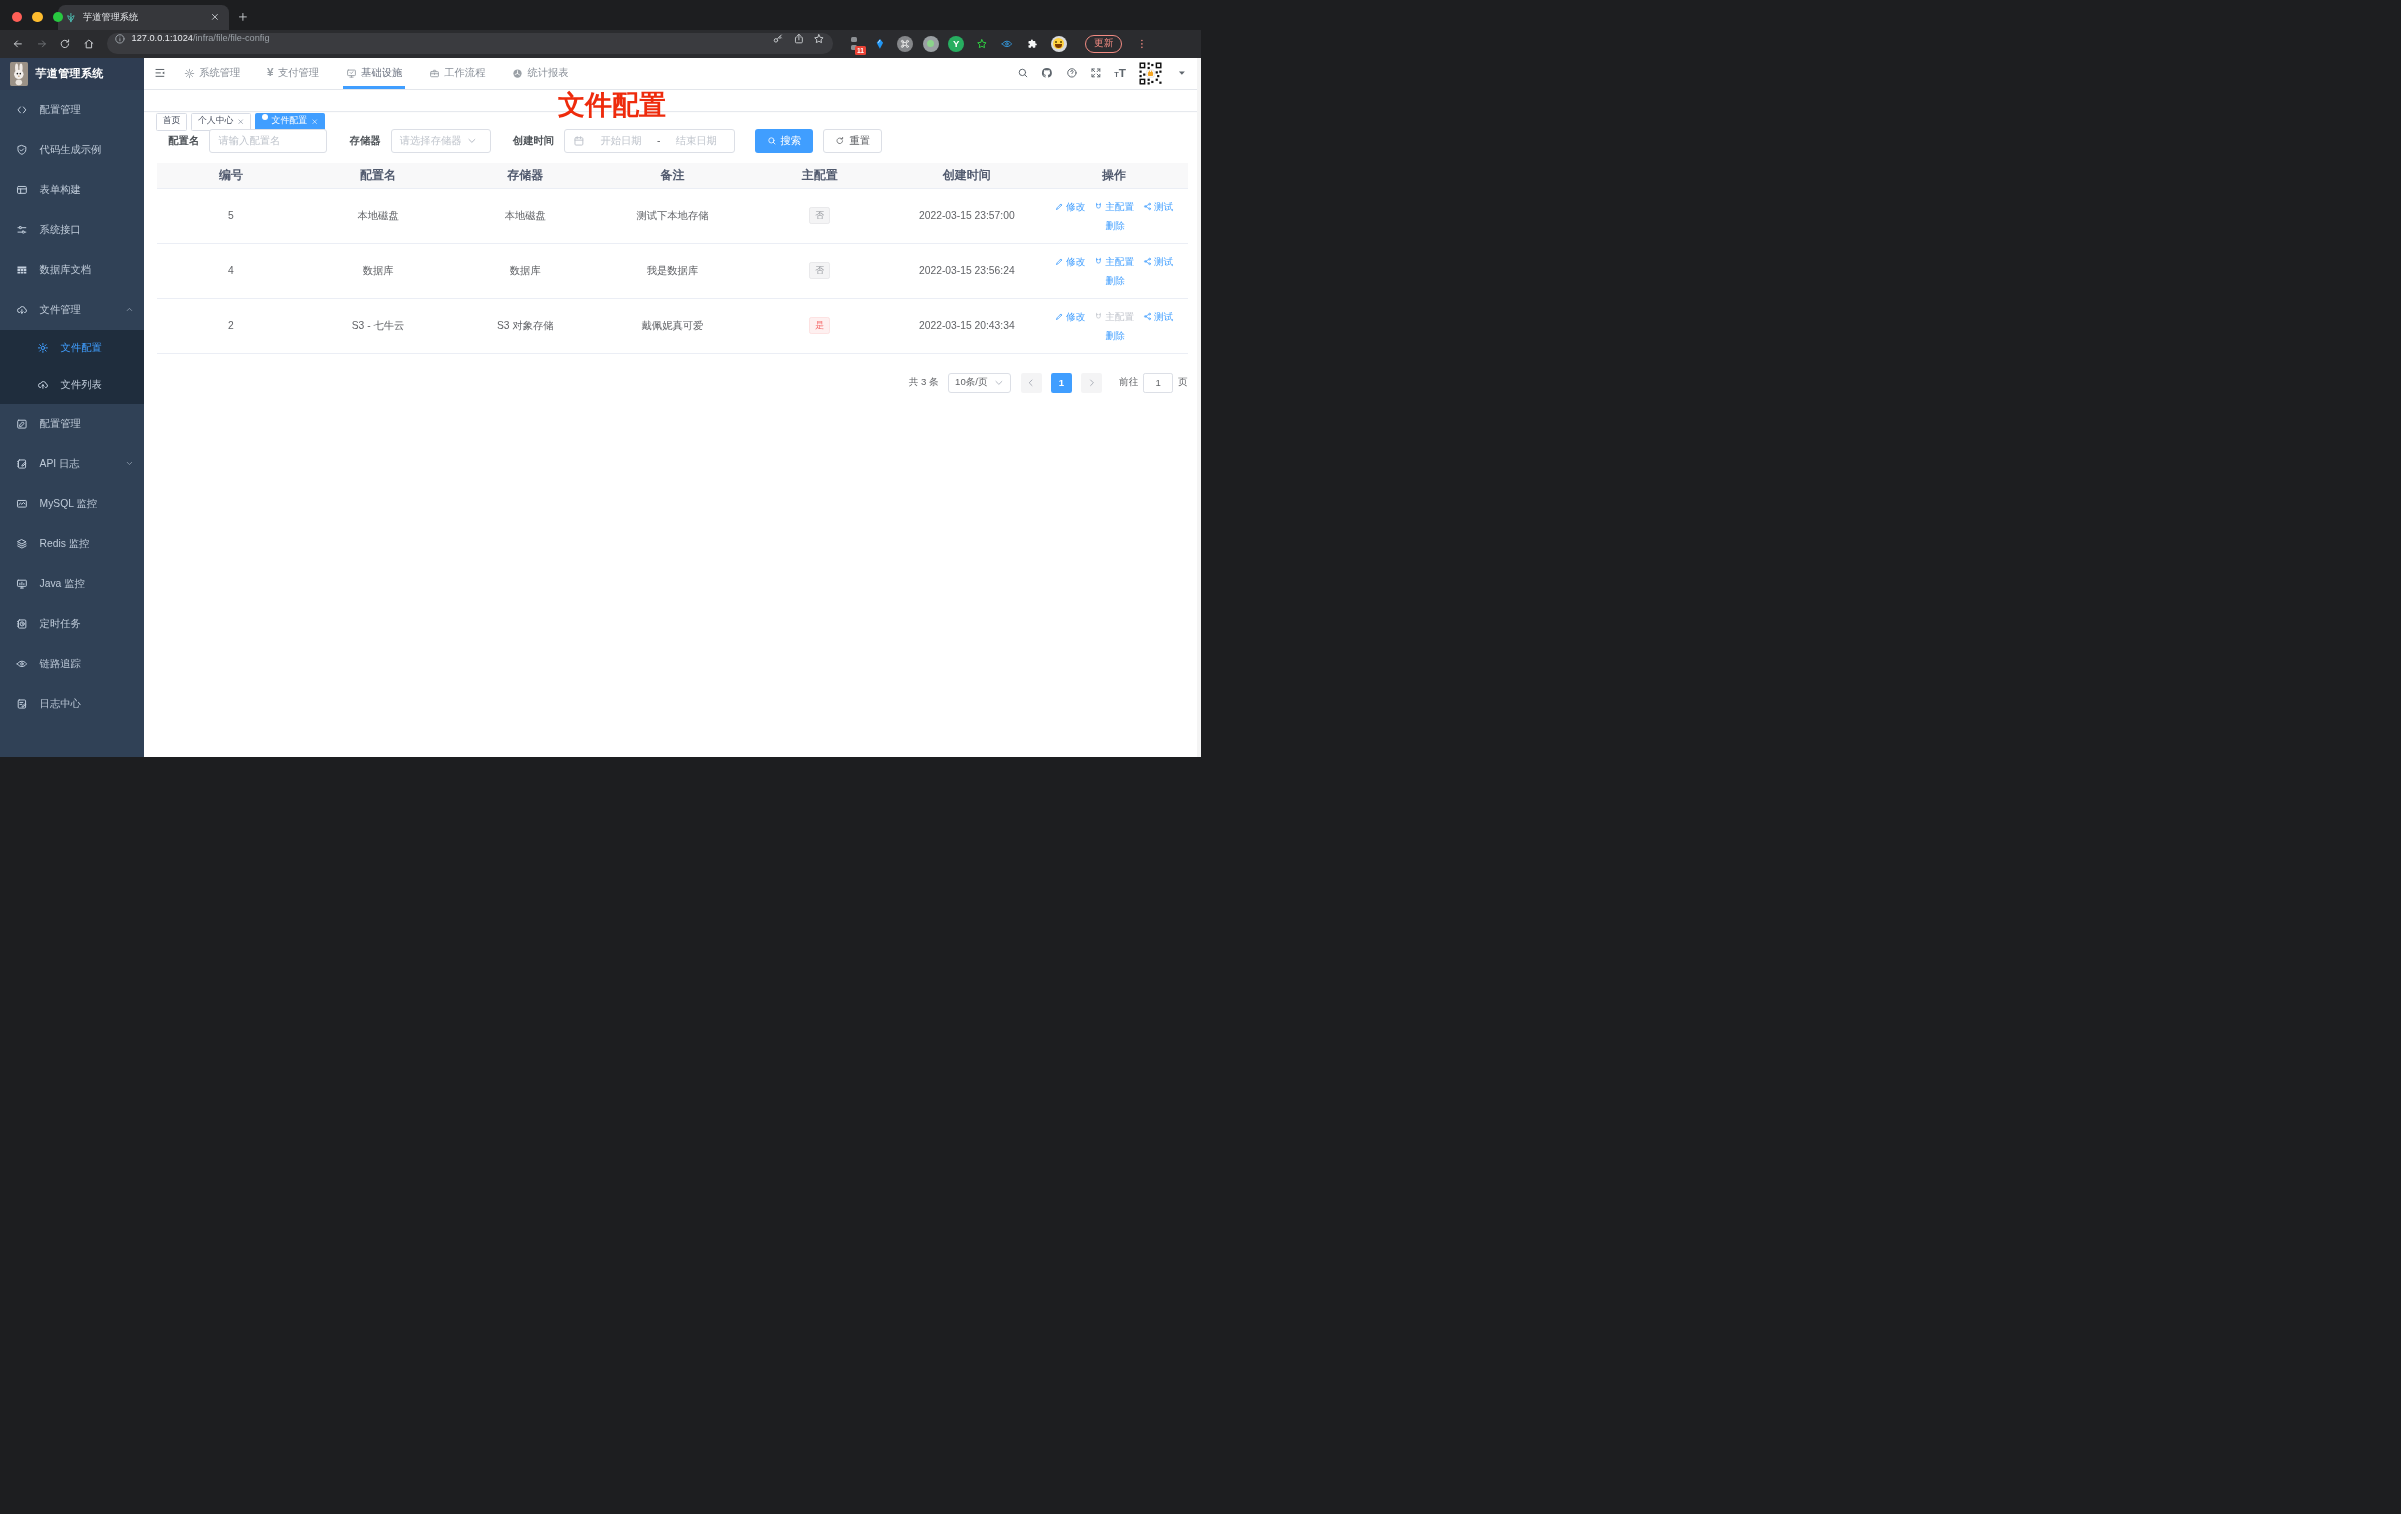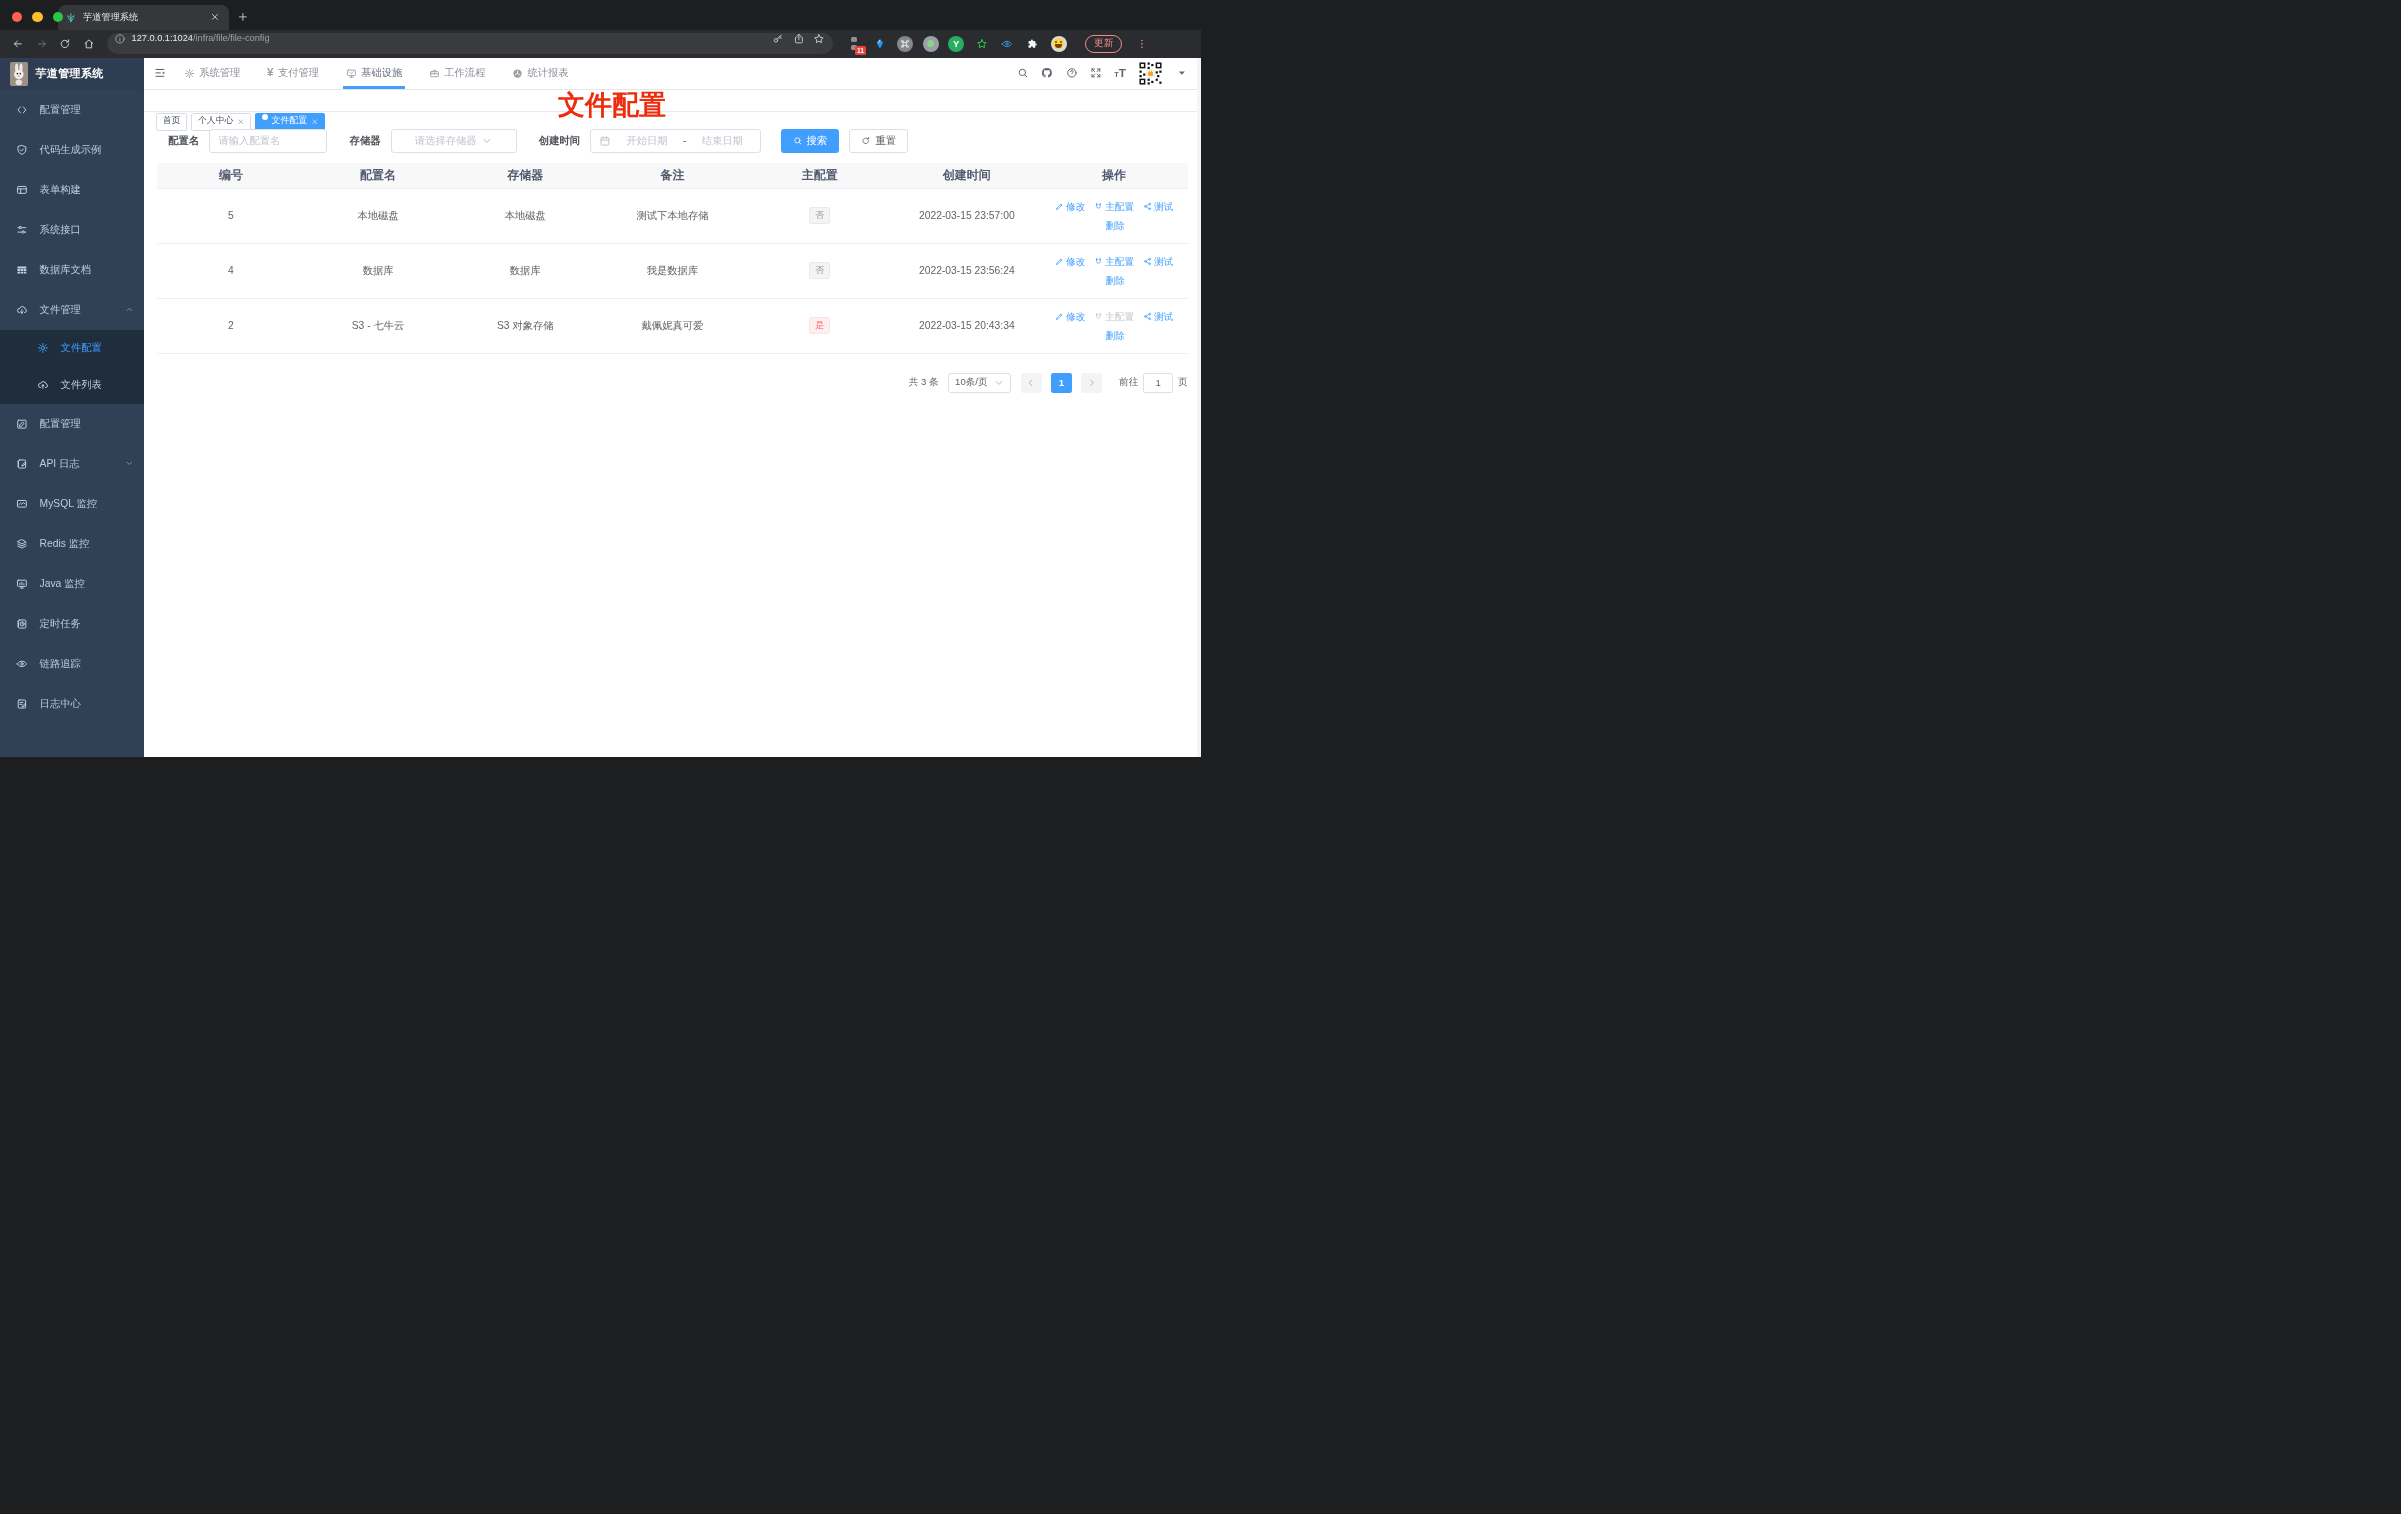--- a/index.html
+++ b/index.html
@@ -85,21 +85,21 @@
 
   .content { flex:1; padding:0 13.3px; position:relative; }
 
   .filter-row { margin-top:17.7px; display:flex; align-items:center; gap:10.3px; }
   .f-label { font-size:10.3px; font-weight:700; color:#4e5358; margin-left:11.8px; white-space:nowrap; }
   .f-label.first { margin-left:11px; }
   .inp { height:23.6px; border:0.7px solid #dcdfe6; border-radius:3px; background:#fff; display:flex; align-items:center;
          padding:0 8px; font-size:10.3px; color:#606266; gap:4.4px; }
   .placeholder { color:#bfc4cc; }
   .name-input { width:118px; }
-  .storage-select { width:126px; justify-content:center; }
+  .storage-select { width:100px; justify-content:flex-start; }
   .sel-caret { color:#b4b9c2; display:flex; }
   .date-range { width:171px; gap:5.9px; }
   .date-range .cal { color:#c0c4cc; display:flex; }
   .date-range .ph { flex:1; text-align:center; }
   .btn { height:23.6px; border-radius:3px; display:inline-flex; align-items:center; justify-content:center;
          gap:4.4px; font-size:10.3px; padding:0 11px; cursor:pointer; border:0.7px solid transparent; }
   .btn-primary { background:#409eff; color:#fff; margin-left:8.9px; }
   .btn-plain { background:#fff; border-color:#dcdfe6; color:#606266; }
   .btn .bic { display:flex; }
 

